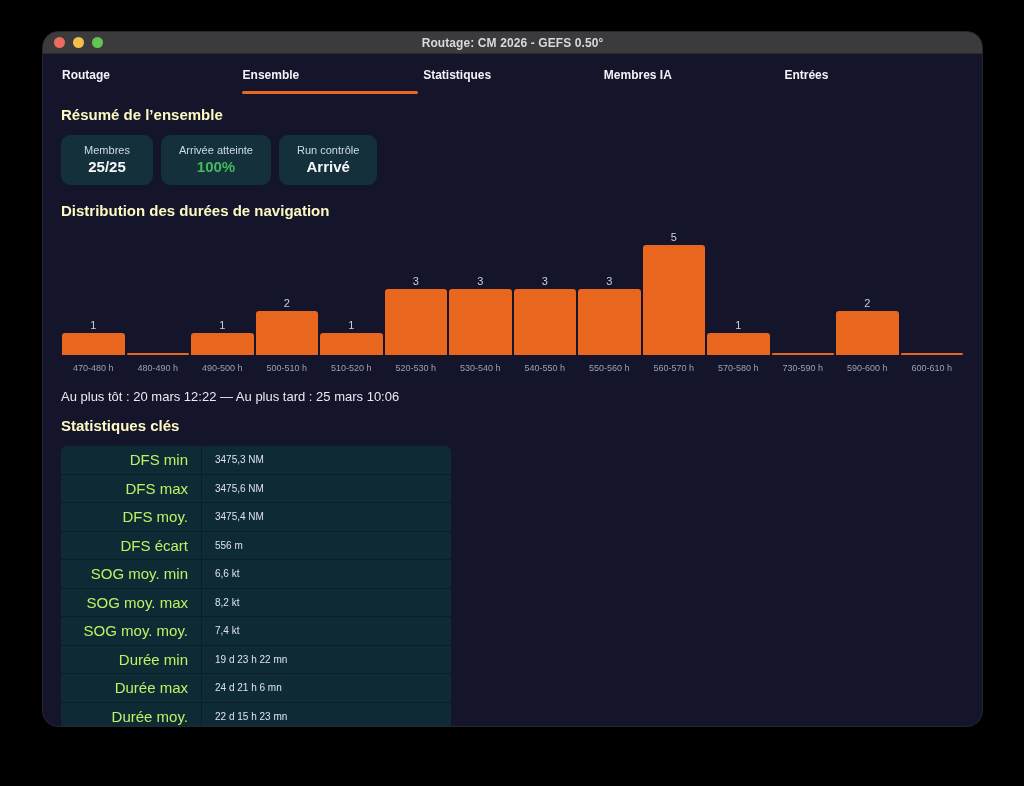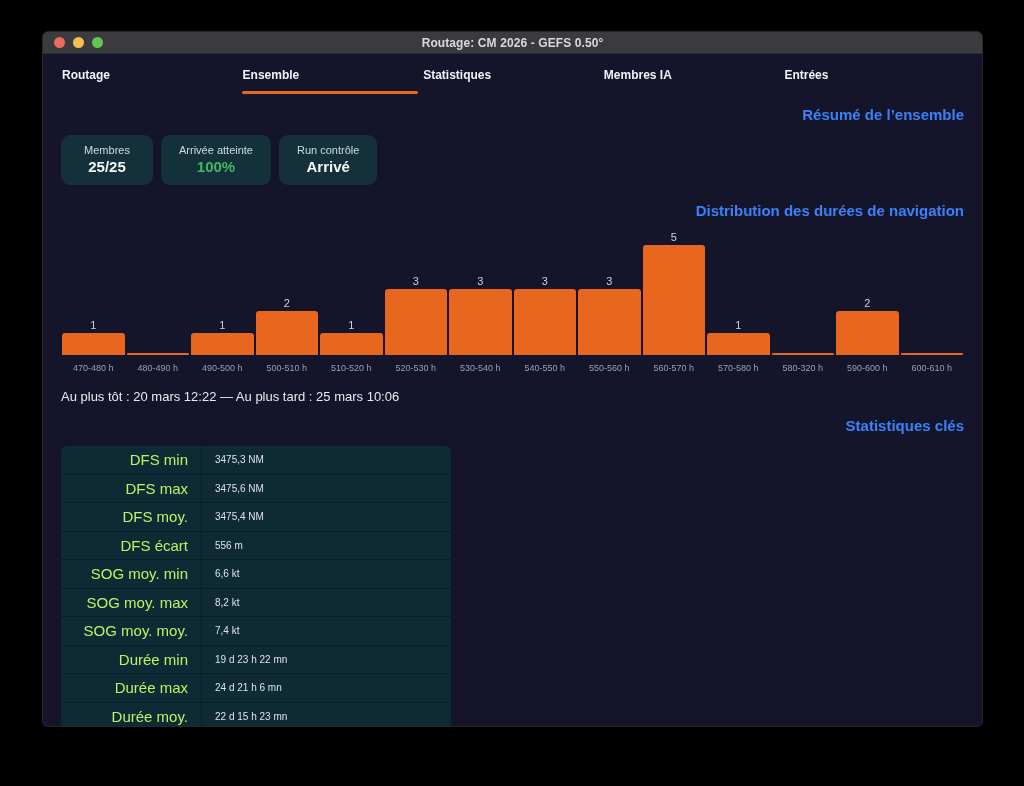--- a/index.html
+++ b/index.html
@@ -1,21 +1,21 @@
 <!DOCTYPE html>
 <html style="--accent: #e8661d;"><head>
 <meta charset="utf-8">
 <style>
   * { margin: 0; padding: 0; box-sizing: border-box; }
   html, body { width: 1024px; height: 786px; background: #000; overflow: hidden;
     font-family: "Liberation Sans", sans-serif; }
 
   .window {
     position: absolute; left: 42px; top: 31px; width: 941px; height: 696px;
-    background: #14142b; border-radius: 6px; overflow: hidden;
+    background: #14142b; border-radius: 16px; overflow: hidden;
     border: 1px solid #26262c; box-shadow: 0 18px 40px rgba(0,0,0,0.7);
     display: flex; flex-direction: column;
   }
 
   
   .titlebar {
     height: 22px; flex: 0 0 22px; background: #3b3b3d;
     border-bottom: 1px solid #2c2c2e;
     display: flex; align-items: center; position: relative;
   }
@@ -33,21 +33,21 @@
 
   
   .tabbar { display: grid; grid-template-columns: repeat(5, 1fr); height: 42px; }
   .tab { position: relative; display: flex; align-items: center; cursor: pointer; }
   .tab span { font-size: 12px; font-weight: 700; color: #f2f3f7; padding-left: 1px; }
   .tab.active::after {
     content: ""; position: absolute; left: 0; right: 4px; bottom: 2px;
     height: 3px; background: var(--accent); border-radius: 2px;
   }
 
-  .section-title { font-size: 15px; font-weight: 700; color: #3b82f6; text-align: right; }
+  .section-title { font-size: 15px; font-weight: 700; color: #fef9c3; }
   .t-resume { margin-top: 10px; }
   .t-distrib { margin-top: 17px; }
   .t-stats  { margin-top: 13px; }
 
   
   .cards { display: flex; gap: 8px; margin-top: 12px; }
   .card {
     background: #13303b; border-radius: 9px; padding: 9px 18px;
     display: flex; flex-direction: column; align-items: center; 
     min-width: 92px; height: 50px;
@@ -199,21 +199,21 @@
           <div class="x-label">480-490 h</div>
           <div class="x-label">490-500 h</div>
           <div class="x-label">500-510 h</div>
           <div class="x-label">510-520 h</div>
           <div class="x-label">520-530 h</div>
           <div class="x-label">530-540 h</div>
           <div class="x-label">540-550 h</div>
           <div class="x-label">550-560 h</div>
           <div class="x-label">560-570 h</div>
           <div class="x-label">570-580 h</div>
-          <div class="x-label">580-320 h</div>
+          <div class="x-label">730-590 h</div>
           <div class="x-label">590-600 h</div>
           <div class="x-label">600-610 h</div>
         </div>
     </div>
 
     <p class="range-line">Au plus tôt : 20 mars 12:22 — Au plus tard : 25 mars 10:06</p>
 
     <h2 class="section-title t-stats">Statistiques clés</h2>
 
     <div class="stats-table" id="stats-table">

